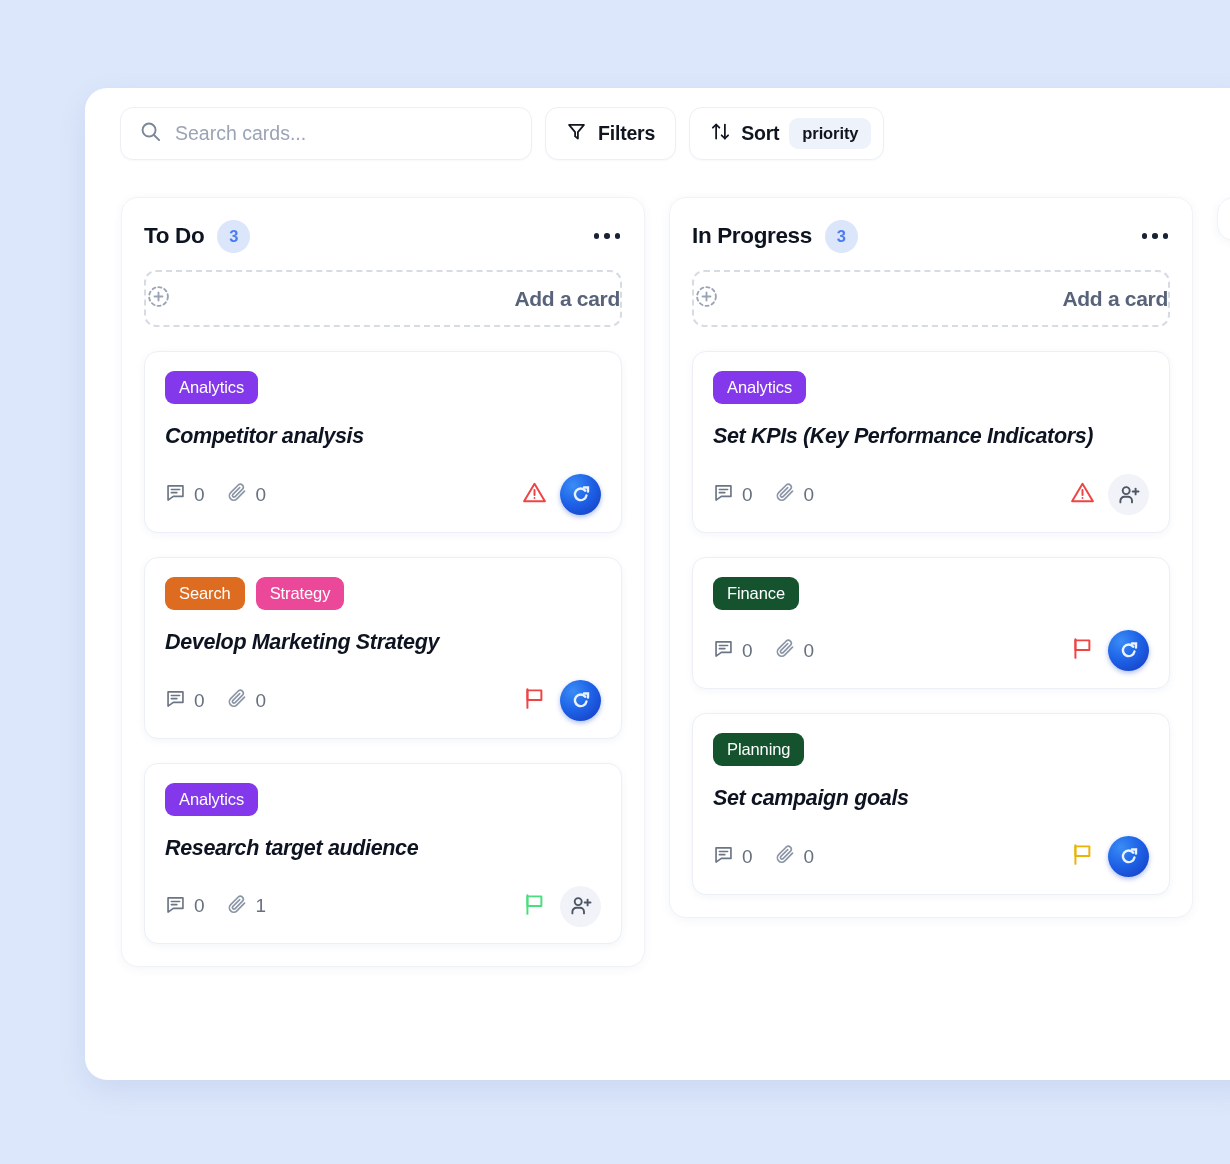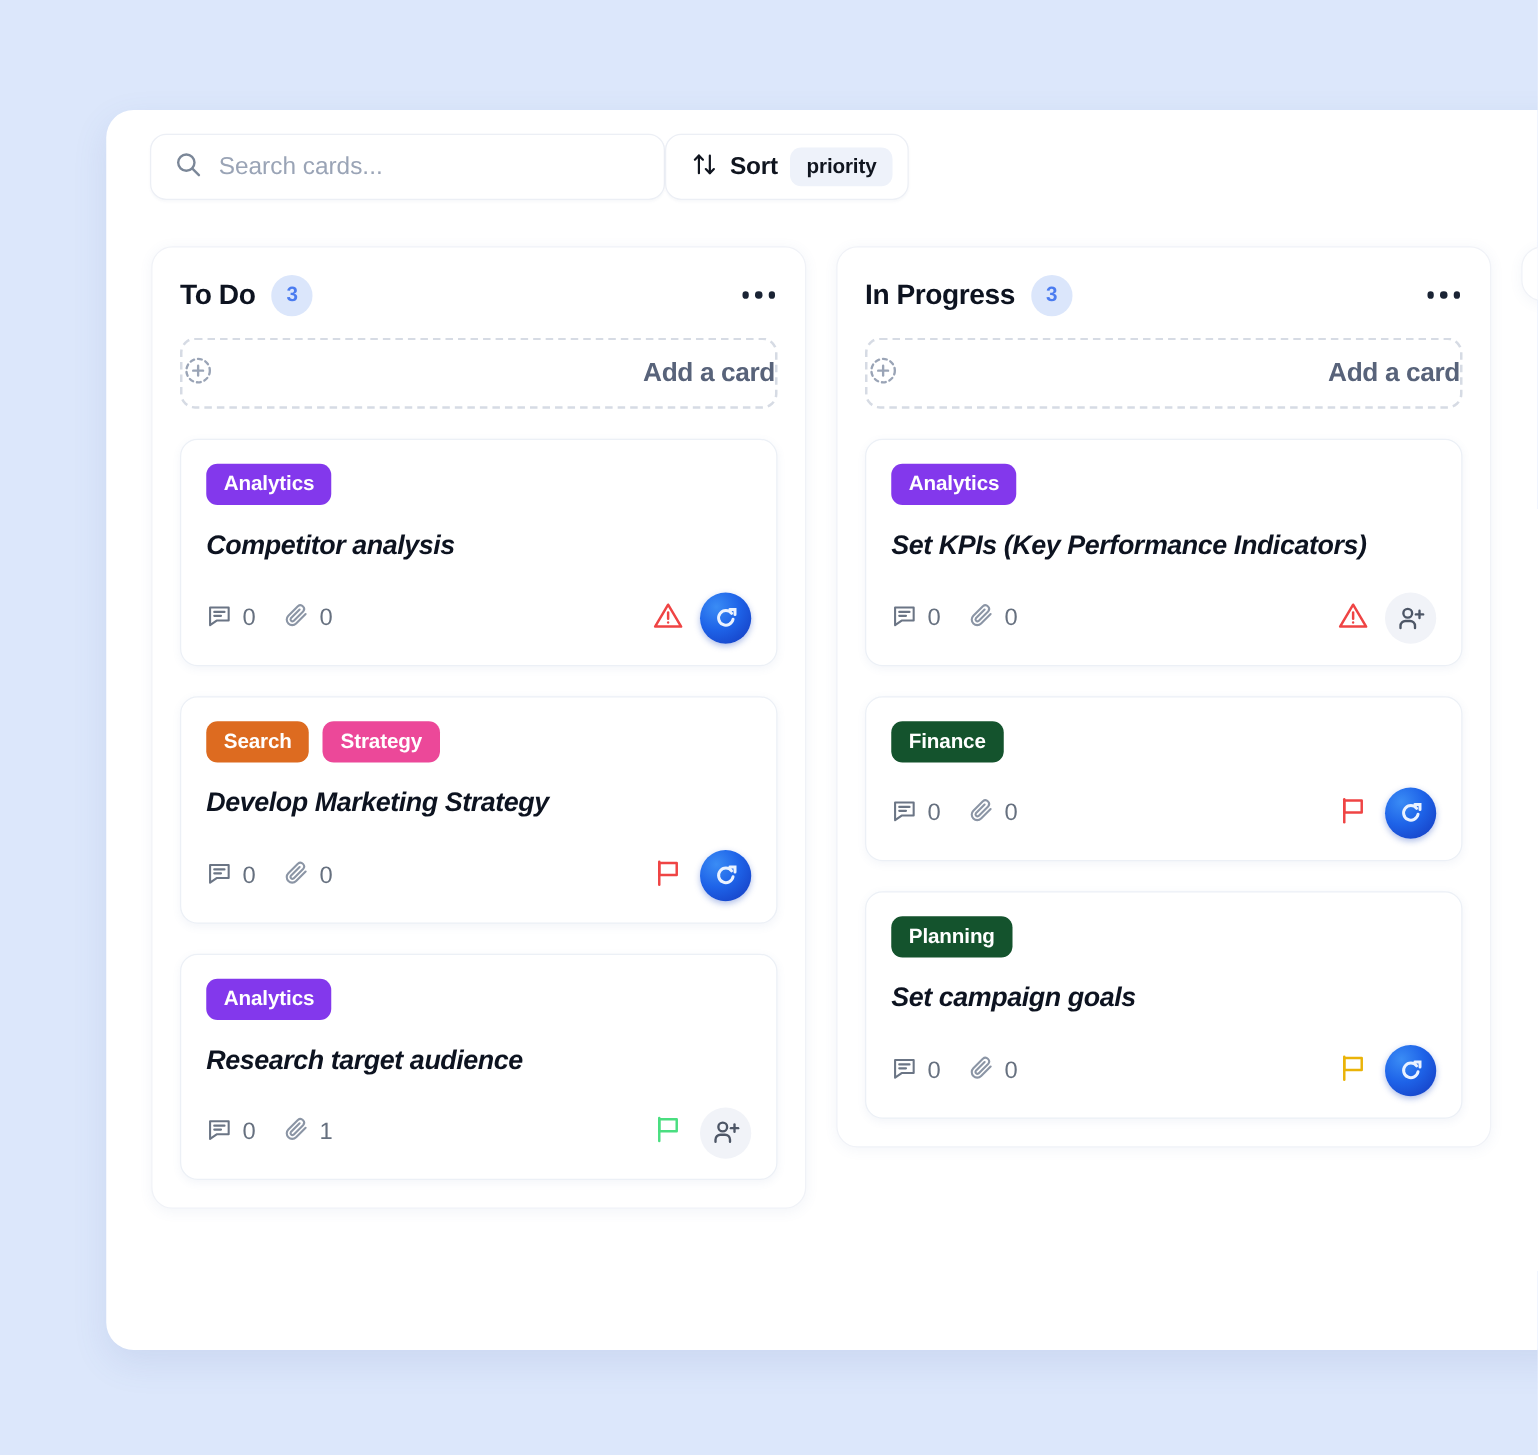--- a/index.html
+++ b/index.html
@@ -32,21 +32,21 @@
     overflow: hidden;
   }
 
   
   .toolbar {
     position: absolute;
     left: 35px;
     top: 19px;
     display: flex;
     align-items: center;
-    gap: 0;
+    gap: 13px;
   }
 
   .search-box {
     width: 412px;
     height: 53px;
     background: #ffffff;
     border: 1.5px solid #eceff5;
     border-radius: 13px;
     display: flex;
     align-items: center;
@@ -179,21 +179,21 @@
     margin-bottom: 24px;
     box-shadow: 0 2px 7px rgba(90,115,165,0.07);
     cursor: pointer;
   }
   .card:last-child { margin-bottom: 0; }
 
   .tags { display: flex; gap: 11px; margin-bottom: 20px; }
   .tag {
     color: #ffffff;
     font-size: 16.5px;
-    font-weight: 700;
+    font-weight: 400;
     border-radius: 9px;
     padding: 7px 14px;
     letter-spacing: -0.1px;
   }
 
   .card-title {
     font-size: 21.5px;
     font-weight: 700;
     color: #0d1320;
     letter-spacing: -0.35px;
@@ -251,20 +251,28 @@
       <div class="search-box">
         <span>
           <svg width="23" height="23" viewBox="0 0 24 24" fill="none" stroke="#7b8798" stroke-width="2" stroke-linecap="round">
             <circle cx="10.5" cy="10.5" r="6.8"></circle>
             <line x1="15.6" y1="15.6" x2="21" y2="21"></line>
           </svg>
         </span>
         <input class="search-input" type="text" placeholder="Search cards..." value="" style="">
       </div>
 
+      <div class="tool-btn">
+        <span>
+          <svg width="21" height="21" viewBox="0 0 24 24" fill="none" stroke="#10151f" stroke-width="2" stroke-linejoin="round" stroke-linecap="round">
+            <polygon points="3.5,4.5 20.5,4.5 13.6,12.7 13.6,20 10.4,17.6 10.4,12.7"></polygon>
+          </svg>
+        </span>
+        <span class="tool-btn-label">Filters</span>
+      </div>
 
       <div class="tool-btn sort-btn">
         <span>
           <svg width="21" height="21" viewBox="0 0 24 24" fill="none" stroke="#10151f" stroke-width="2" stroke-linecap="round" stroke-linejoin="round">
             <path d="M7 20V4"></path>
               <path d="M3.3 7.7 7 4l3.7 3.7"></path>
             <path d="M17 4v16"></path>
               <path d="M13.3 16.3 17 20l3.7-3.7"></path>
           </svg>
         </span>

